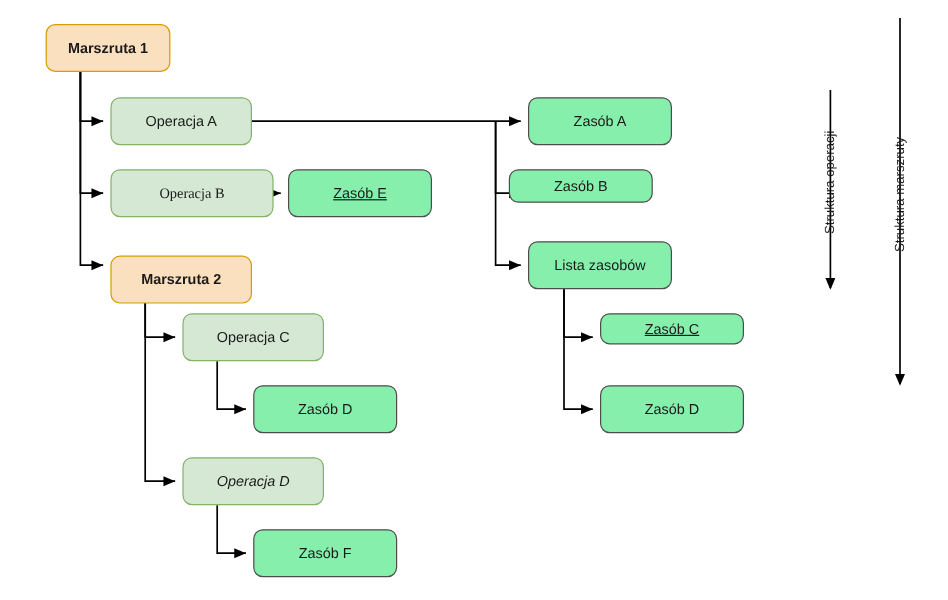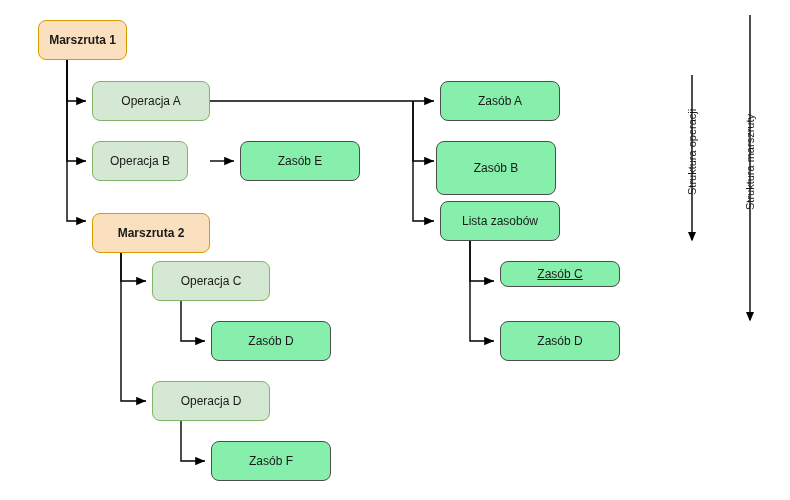--- a/index.html
+++ b/index.html
@@ -90,51 +90,51 @@
         <path d="M 470 241 L 470 281 L 494 281" fill="none" stroke="#000000" stroke-width="1.4" marker-end="url(#arrowhead)"></path>
         <path d="M 470 241 L 470 341 L 494 341" fill="none" stroke="#000000" stroke-width="1.4" marker-end="url(#arrowhead)"></path>
       </g>
     <g id="annotation-layer">
         <path d="M 692 75 L 692 240" fill="none" stroke="#000000" stroke-width="1.4" marker-end="url(#arrowhead-big)"></path>
         <path d="M 750 15 L 750 320" fill="none" stroke="#000000" stroke-width="1.4" marker-end="url(#arrowhead-big)"></path>
       </g>
   </svg>
 
   <div id="node-layer">
-      <div class="node route" style="left: 38px; top: 20px; width: 89px; height: 40px;">
+      <div class="node route" style="left: 38px; top: 20px; width: 104px; height: 40px;">
         <span>Marszruta 1</span>
       </div>
       <div class="node operation" style="left: 92px; top: 81px; width: 118px; height: 40px;">
         <span>Operacja A</span>
       </div>
-      <div class="node operation" style="left: 92px; top: 141px; width: 96px; height: 40px;">
+      <div class="node operation" style="left: 92px; top: 141px; width: 136px; height: 40px; font-family: Liberation Serif, serif;">
         <span>Operacja B</span>
       </div>
       <div class="node route" style="left: 92px; top: 201px; width: 118px; height: 40px; margin-top: 12px;">
         <span>Marszruta 2</span>
       </div>
-      <div class="node resource" style="left: 240px; top: 141px; width: 120px; height: 40px;">
+      <div class="node resource" style="left: 240px; top: 141px; width: 120px; height: 40px; text-decoration: underline;">
         <span>Zasób E</span>
       </div>
       <div class="node operation" style="left: 152px; top: 261px; width: 118px; height: 40px;">
         <span>Operacja C</span>
       </div>
       <div class="node resource" style="left: 211px; top: 321px; width: 120px; height: 40px;">
         <span>Zasób D</span>
       </div>
-      <div class="node operation" style="left: 152px; top: 381px; width: 118px; height: 40px;">
+      <div class="node operation" style="left: 152px; top: 381px; width: 118px; height: 40px; font-style: italic;">
         <span>Operacja D</span>
       </div>
       <div class="node resource" style="left: 211px; top: 441px; width: 120px; height: 40px;">
         <span>Zasób F</span>
       </div>
       <div class="node resource" style="left: 440px; top: 81px; width: 120px; height: 40px;">
         <span>Zasób A</span>
       </div>
-      <div class="node resource" style="left: 436px; top: 141px; width: 120px; height: 54px;">
+      <div class="node resource" style="left: 424px; top: 141px; width: 120px; height: 28px;">
         <span>Zasób B</span>
       </div>
       <div class="node resource" style="left: 440px; top: 201px; width: 120px; height: 40px;">
         <span>Lista zasobów</span>
       </div>
       <div class="node resource" style="left: 500px; top: 261px; width: 120px; height: 26px; text-decoration: underline;">
         <span>Zasób C</span>
       </div>
       <div class="node resource" style="left: 500px; top: 321px; width: 120px; height: 40px;">
         <span>Zasób D</span>

